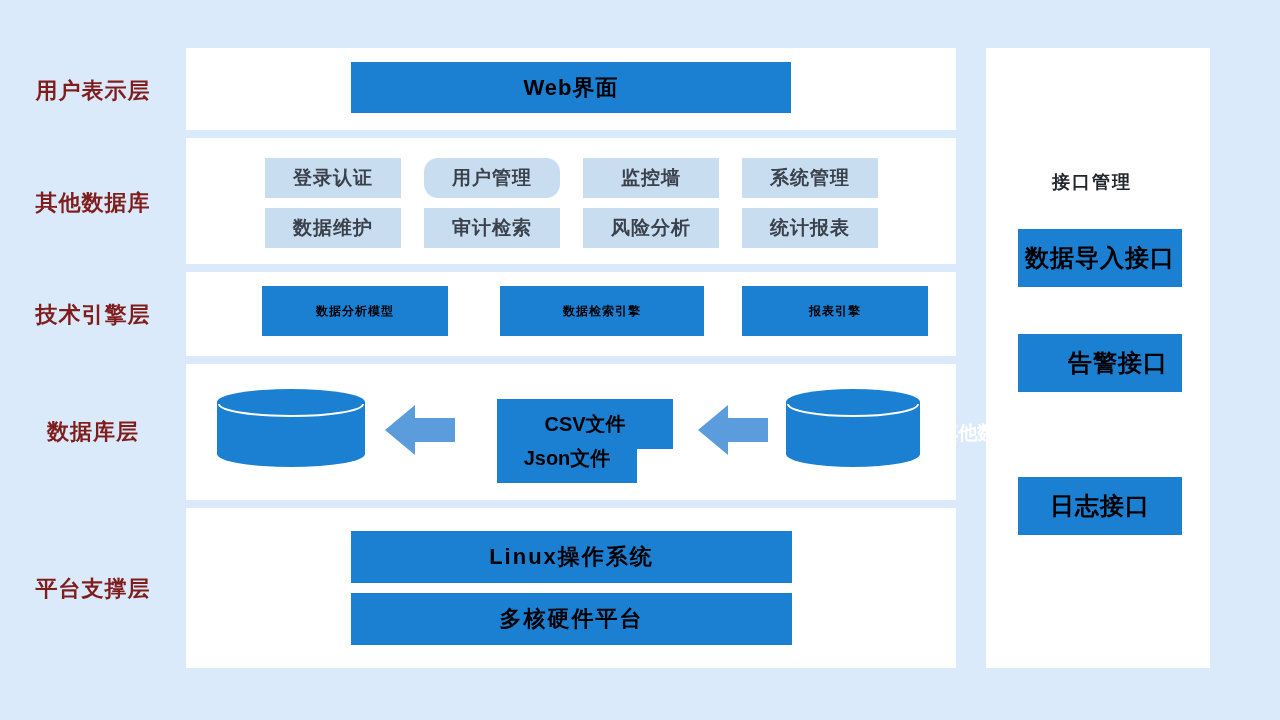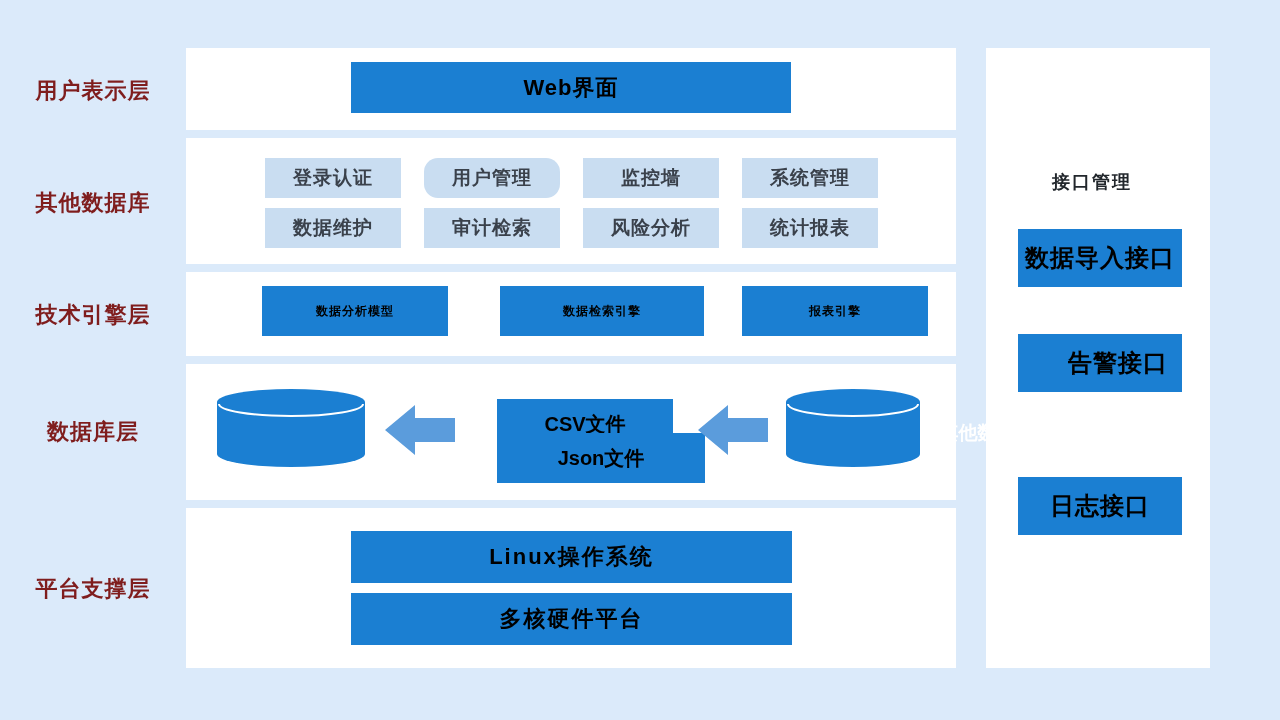--- a/index.html
+++ b/index.html
@@ -79,21 +79,21 @@
   <span class="cyl-label" style="top:30px;font-size:21px;">Clickhouse</span>
 </div>
 
 <div class="abs" style="left:385px;top:405px;width:70px;height:50px;">
   <svg width="70" height="50" viewBox="0 0 70 50">
     <polygon points="0,25 30,0 30,13 70,13 70,37 30,37 30,50" fill="#5b9cdc"></polygon>
   </svg>
 </div>
 
 <div class="abs blue-btn" style="left:497px;top:375px;width:176px;height:50px;font-size:20px;font-weight:bold;margin-top:24px;">CSV文件</div>
-<div class="abs blue-btn" style="left:497px;top:433px;width:208px;height:50px;font-size:20px;font-weight:bold;">Json文件</div>
+<div class="abs blue-btn" style="left:497px;top:433px;width:140px;height:50px;font-size:20px;font-weight:bold;">Json文件</div>
 
 <div class="abs" style="left:698px;top:405px;width:70px;height:50px;">
   <svg width="70" height="50" viewBox="0 0 70 50">
     <polygon points="0,25 30,0 30,13 70,13 70,37 30,37 30,50" fill="#5b9cdc"></polygon>
   </svg>
 </div>
 
 <div class="abs" style="left:786px;top:388px;width:134px;height:80px;">
   <svg width="134" height="80" viewBox="0 0 134 80">
     <path d="M0 14 V66 A67 13 0 0 0 134 66 V14 Z" fill="#1b7fd2"></path>

